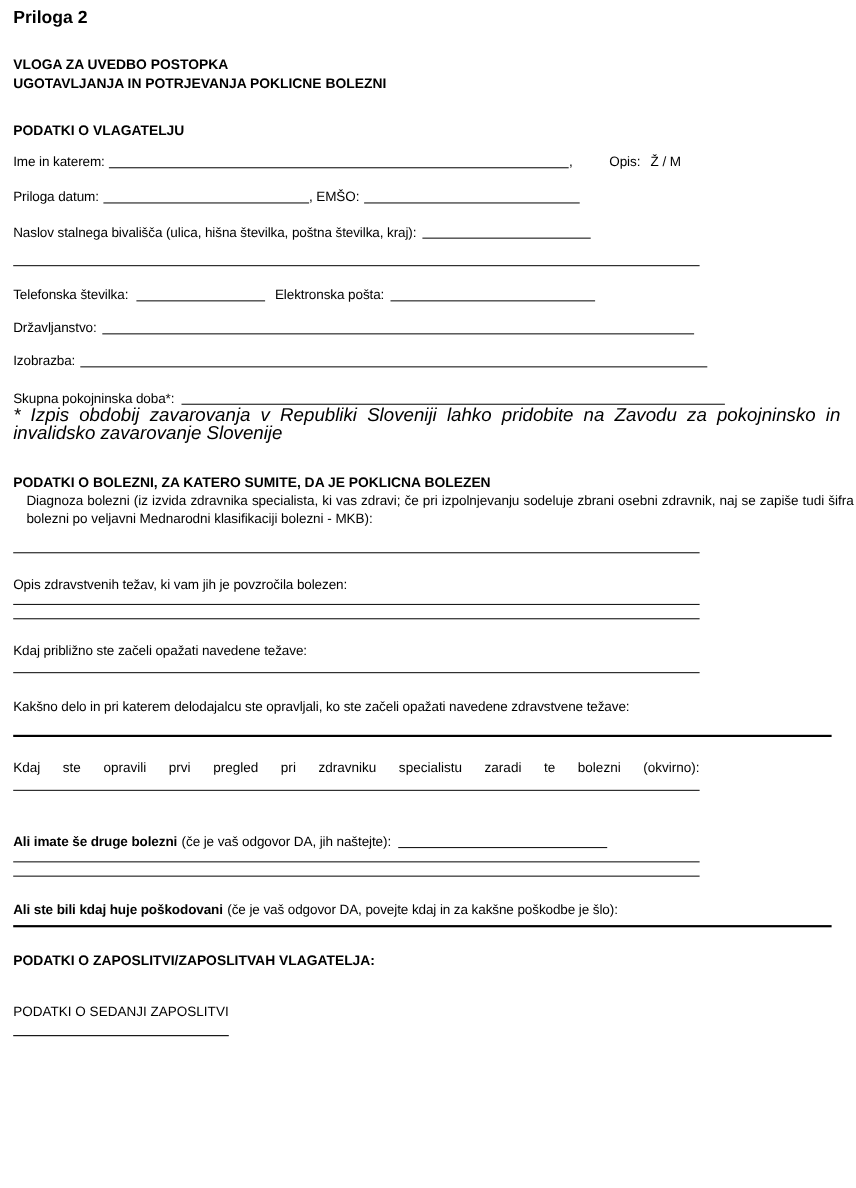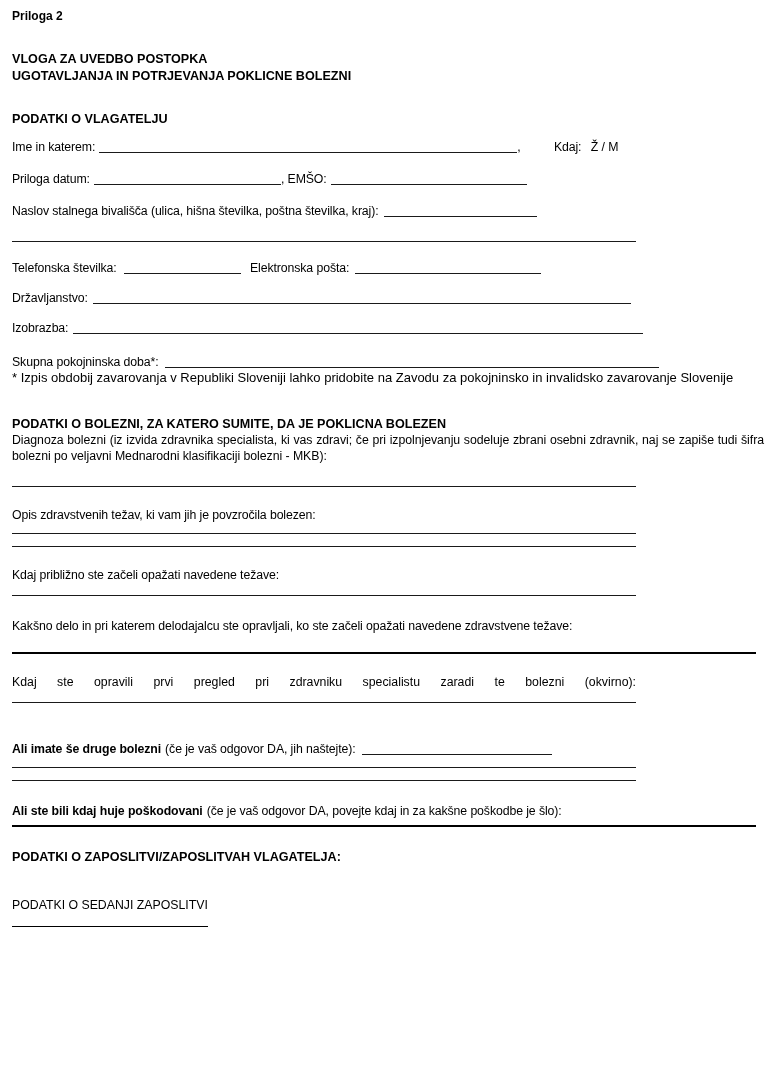--- a/index.html
+++ b/index.html
@@ -26,21 +26,21 @@
   
   .t {
     font-size: 12.3px;
     line-height: 16px;
     letter-spacing: -0.1px;
     white-space: nowrap;
   }
   .bold { font-weight: bold; }
 
   .attach {
-    font-size: 12px;
+    font-size: 16px;
     font-weight: bold;
     line-height: 15px;
   }
 
   .title-block {
     text-align: left;
     margin-top: 27px;
   }
   .title-line {
     font-size: 12.6px;
@@ -79,23 +79,24 @@
   
   .row { position: relative; }
 
   .para {
     font-size: 12.3px;
     line-height: 16.3px;
     text-align: justify;
     letter-spacing: -0.05px;
   }
   .para-ital {
-    font-size: 13px;
+    font-size: 17px;
     line-height: 15.6px;
     text-align: justify;
+    font-style: italic;
   }
 
   .justified-line {
     font-size: 12.3px;
     line-height: 16px;
     text-align: justify;
     text-align-last: justify;
   }
 
   .underline-head {
@@ -132,21 +133,21 @@
   </div>
 
   <div class="sp-26"></div>
 
   <div class="section-head">PODATKI O VLAGATELJU</div>
 
   <div class="sp-12"></div>
 
   <div class="t row">
     <span>Ime in katerem:</span><span class="fl" style="width:418px;margin-left:4px;"></span><span>,</span>
-    <span style="display:inline-block;width:30px;"></span><span>Kdaj:</span>
+    <span style="display:inline-block;width:30px;"></span><span>Opis:</span>
     <span style="display:inline-block;width:6px;"></span><span>Ž / M</span>
   </div>
 
   <div class="sp-16"></div>
 
   <div class="t row">
     <span>Priloga datum:</span><span class="fl" style="width:187px;margin-left:4px;"></span><span>, EMŠO:</span><span class="fl" style="width:196px;margin-left:4px;"></span>
   </div>
 
   <div class="sp-16"></div>
@@ -184,21 +185,21 @@
   <div class="t row">
     <span>Skupna pokojninska doba*:</span><span class="fl" style="width:494px;margin-left:6px;"></span>
   </div>
 
   <div style="width:752px;" class="para-ital">* Izpis obdobij zavarovanja v Republiki Sloveniji lahko pridobite na Zavodu za pokojninsko in invalidsko zavarovanje Slovenije</div>
 
   <div class="sp-30"></div>
 
   <div class="section-head">PODATKI O BOLEZNI, ZA KATERO SUMITE, DA JE POKLICNA BOLEZEN</div>
 
-  <div style="width:752px;" class="para">Diagnoza bolezni (iz izvida zdravnika specialista, ki vas zdravi; če pri izpolnjevanju sodeluje zbrani osebni zdravnik, naj se zapiše tudi šifra bolezni po veljavni Mednarodni klasifikaciji bolezni - MKB):</div>
+  <div style="width:752px;margin-left:12px;" class="para">Diagnoza bolezni (iz izvida zdravnika specialista, ki vas zdravi; če pri izpolnjevanju sodeluje zbrani osebni zdravnik, naj se zapiše tudi šifra bolezni po veljavni Mednarodni klasifikaciji bolezni - MKB):</div>
 
   <div class="sp-22"></div>
   <div style="width:624px;">
       <hr class="rule">
     </div>
 
   <div class="sp-20"></div>
 
   <div class="t">Opis zdravstvenih težav, ki vam jih je povzročila bolezen:</div>
   <div class="sp-10"></div>

